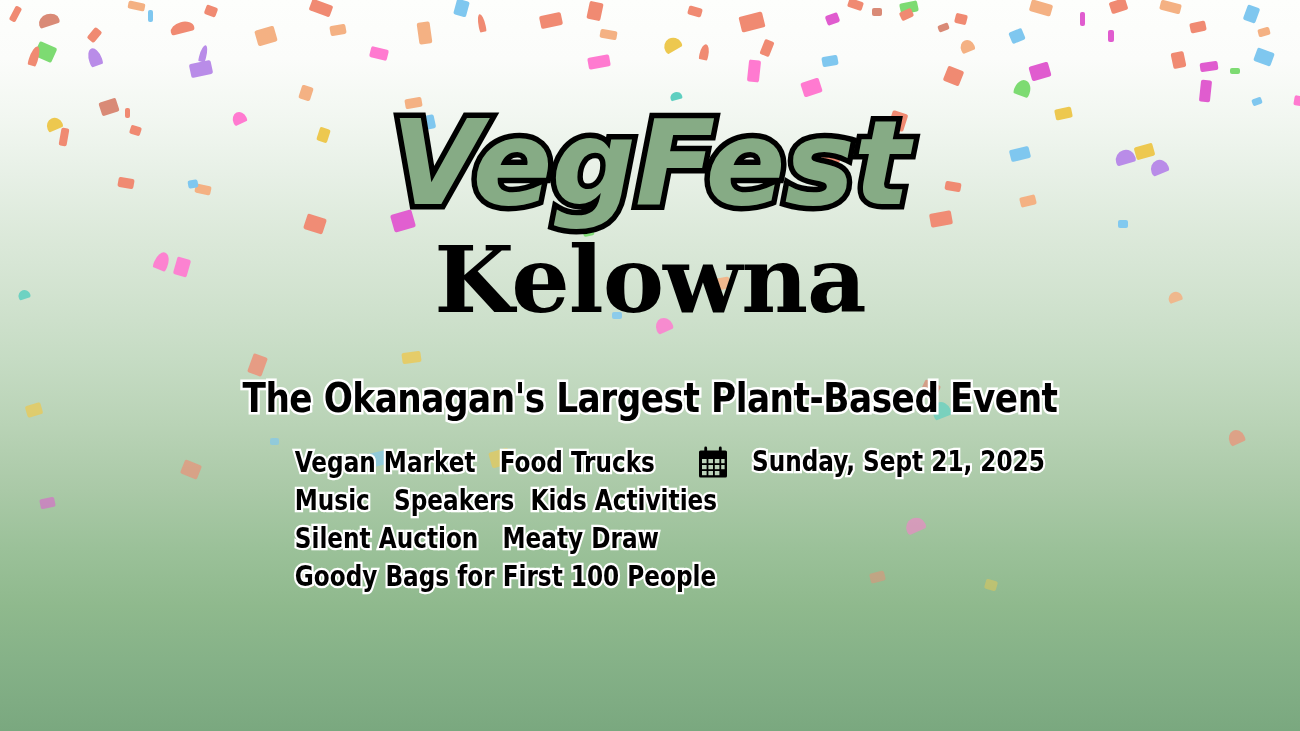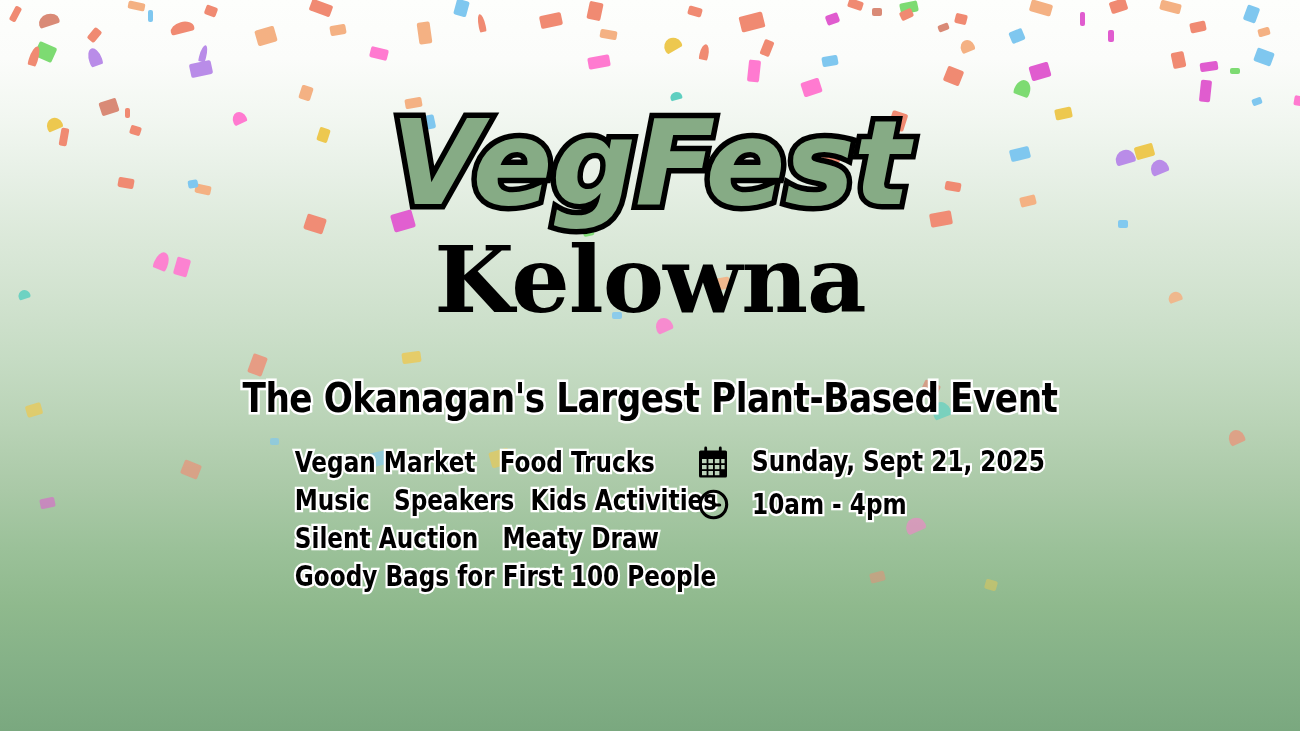--- a/index.html
+++ b/index.html
@@ -298,26 +298,17 @@
               <rect x="10.4" y="19" width="4.6" height="4.2" fill="#bcd3ba"></rect>
               <rect x="16.8" y="19" width="4.6" height="4.2" fill="#bcd3ba"></rect>
               <rect x="23.2" y="19" width="3.4" height="4.2" fill="#bcd3ba"></rect>
               <rect x="4" y="25" width="4.6" height="4.2" fill="#bcd3ba"></rect>
               <rect x="10.4" y="25" width="4.6" height="4.2" fill="#bcd3ba"></rect>
               <rect x="16.8" y="25" width="4.6" height="4.2" fill="#bcd3ba"></rect>
             </svg>
           </span>
           <span class="info-text">Sunday, Sept 21, 2025</span>
         </div>
-        <div class="info-row">
-          <span class="info-icon">
-            <svg width="31" height="31" viewBox="0 0 31 31">
-              <circle cx="15.5" cy="15.5" r="13.2" fill="none" stroke="#000" stroke-width="3.1"></circle>
-              <path d="M15.5 7.4v8.6h6.2" fill="none" stroke="#000" stroke-width="3.1" stroke-linecap="round" stroke-linejoin="round"></path>
-            </svg>
-          </span>
-          <span class="info-text">10am - 4pm</span>
-        </div>
       </div>
 
   </div>
 
 </div>
 
 </body></html>

